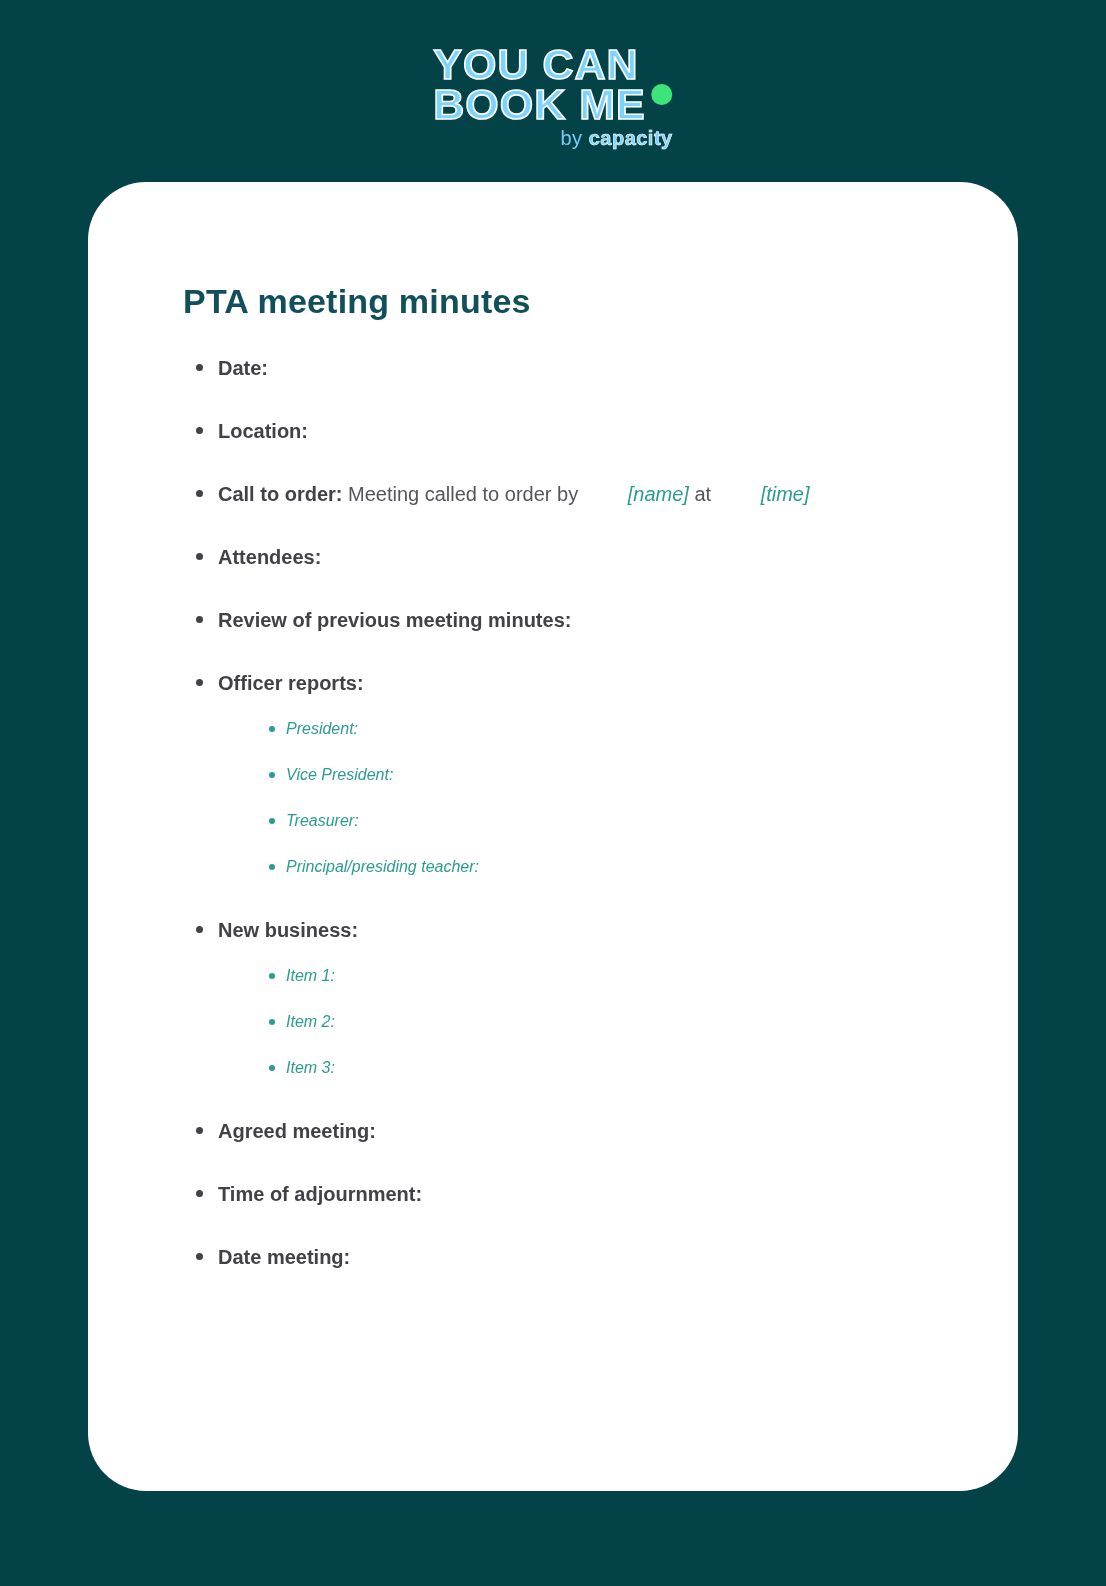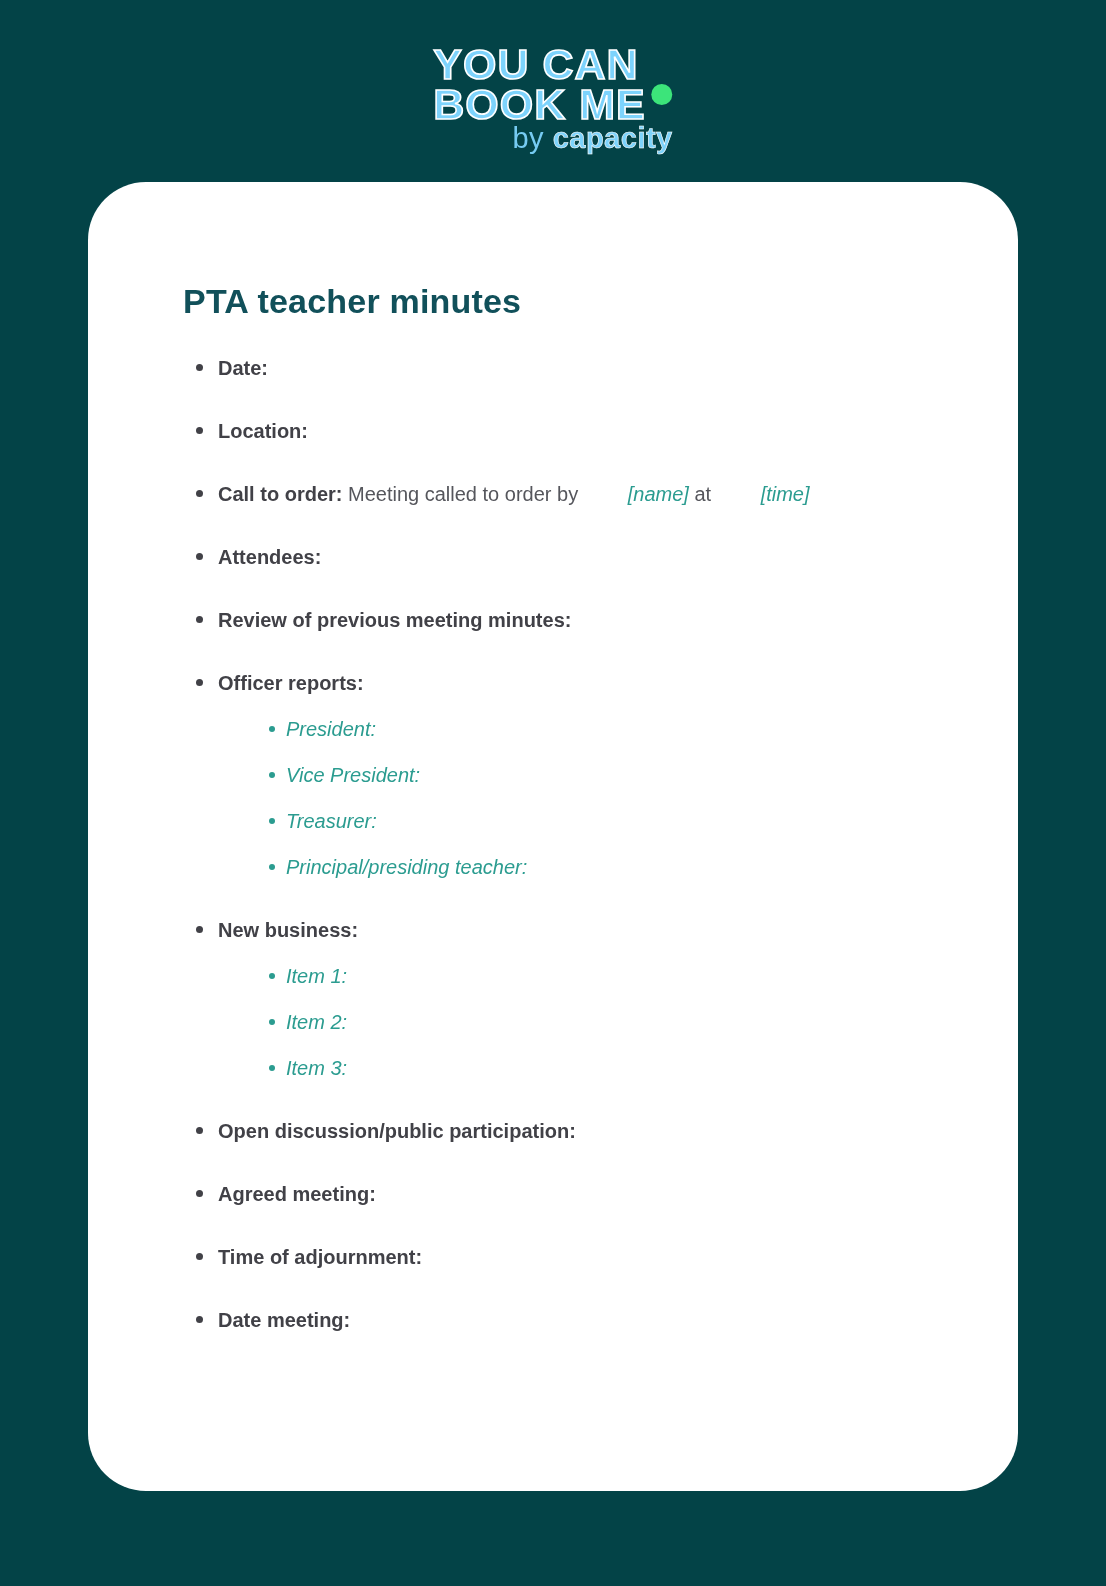--- a/index.html
+++ b/index.html
@@ -39,21 +39,21 @@
     display: inline-block;
     width: 21px;
     height: 21px;
     border-radius: 50%;
     background: #3ce47a;
     margin-left: 6px;
     margin-bottom: 3px;
   }
   .byline {
     text-align: right;
-    font-size: 29px;
+    font-size: 20px;
     line-height: 26px;
     margin-top: 1px;
     letter-spacing: 0.5px;
   }
   .byline .by {
     font-weight: normal;
     opacity: 0.95;
   }
   .byline .brand {
     font-weight: bold;
@@ -119,21 +119,21 @@
   }
 
   ul.sub {
     list-style: none;
     margin: 22px 0 0 0;
     padding: 0;
   }
   li.sub-item {
     position: relative;
     padding-left: 68px;
-    font-size: 20px;
+    font-size: 16px;
     line-height: 24px;
     font-weight: normal;
     font-style: italic;
     color: #2b9c90;
   }
   li.sub-item:not(:first-child) {
     margin-top: 22px;
   }
   li.sub-item::before {
     content: "";
@@ -156,36 +156,35 @@
     <span>BOOK ME</span>
     <span class="logo-dot"></span>
   </div>
   <div class="byline">
     <span class="by">by</span>
     <span class="brand">capacity</span>
   </div>
 </header>
 
 <main class="card">
-  <h1 class="doc-title">PTA teacher minutes</h1>
+  <h1 class="doc-title">PTA meeting minutes</h1>
   <ul class="minutes" id="minutes-list">
       <li class="item"><span class="label">Date:</span></li>
       <li class="item"><span class="label">Location:</span></li>
       <li class="item"><span class="label">Call to order:</span><span class="normal"> Meeting called to order by </span><span class="accent">[name]</span><span class="normal"> at </span><span class="accent">[time]</span></li>
       <li class="item"><span class="label">Attendees:</span></li>
       <li class="item"><span class="label">Review of previous meeting minutes:</span></li>
       <li class="item"><span class="label">Officer reports:</span><ul class="sub">
           <li class="sub-item">President:</li>
           <li class="sub-item">Vice President:</li>
           <li class="sub-item">Treasurer:</li>
           <li class="sub-item">Principal/presiding teacher:</li>
         </ul></li>
       <li class="item"><span class="label">New business:</span><ul class="sub">
           <li class="sub-item">Item 1:</li>
           <li class="sub-item">Item 2:</li>
           <li class="sub-item">Item 3:</li>
         </ul></li>
-      <li class="item"><span class="label">Open discussion/public participation:</span></li>
       <li class="item"><span class="label">Agreed meeting:</span></li>
       <li class="item"><span class="label">Time of adjournment:</span></li>
       <li class="item"><span class="label">Date meeting:</span></li>
     </ul>
 </main>
 
 </body></html>

